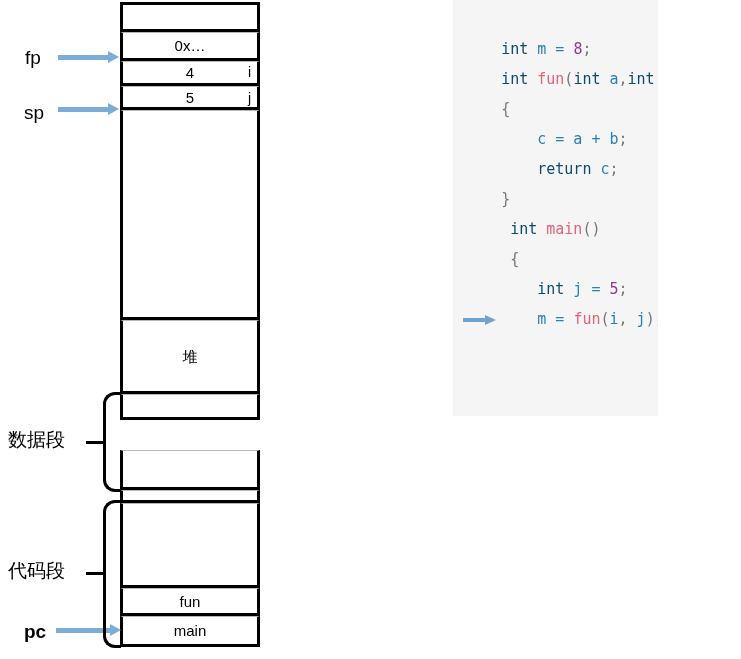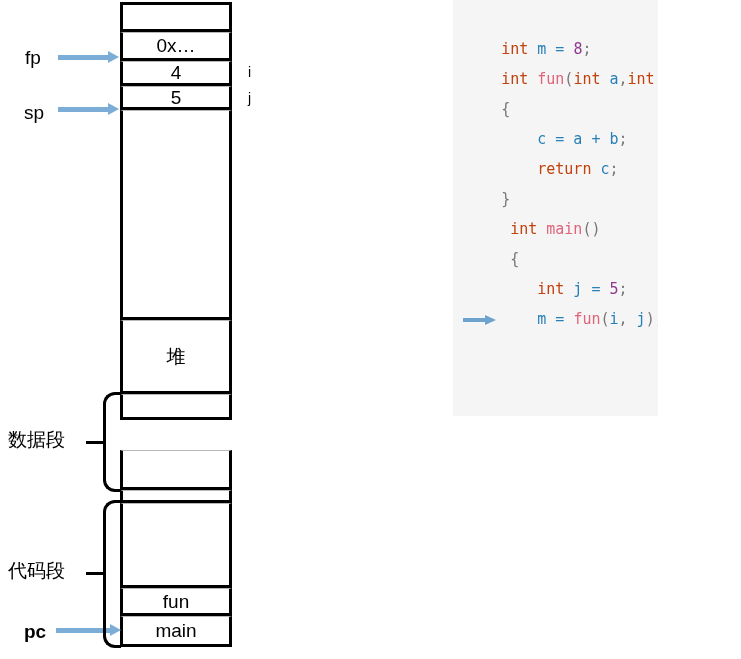--- a/index.html
+++ b/index.html
@@ -18,29 +18,29 @@
   
   #memory-diagram {
     position: absolute;
     left: 0; top: 0;
     width: 300px; height: 659px;
   }
 
   .mem-box {
     position: absolute;
     left: 120px;
-    width: 112px;
+    width: 140px;
     box-sizing: border-box;
     background: #ffffff;
     border-left: 3px solid #000;
     border-right: 3px solid #000;
     display: flex;
     align-items: center;
     justify-content: center;
-    font-size: 19px;
+    font-size: 15px;
     color: #000;
     line-height: 1;
   }
   .mem-box.top-rule { border-top: 3px solid #000; }
   .mem-box.bot-rule { border-bottom: 3px solid #000; }
   .mem-box.thin-top { border-top: 1px solid #b9b9b9; }
 
   .cell-label {
     position: absolute;
     font-size: 14px;
@@ -115,21 +115,21 @@
   .code-line {
     position: relative;
     height: 30px;
     line-height: 30px;
     font-family: "DejaVu Sans Mono", "Liberation Mono", monospace;
     font-size: 15px;
     white-space: pre;
     padding-left: 12px;
     color: #3f3f3f;
   }
-  .kw   { color: #c2410c; }
+  .kw   { color: #0c4a6e; }
   .fn   { color: #e0647a; }
   .num  { color: #8e3a8e; }
   .op   { color: #2980b9; }
   .punct{ color: #777777; }
   .plain{ color: #2980b9; }
 
   .code-arrow {
     position: absolute;
     left: 10px;
     top: 11px;

